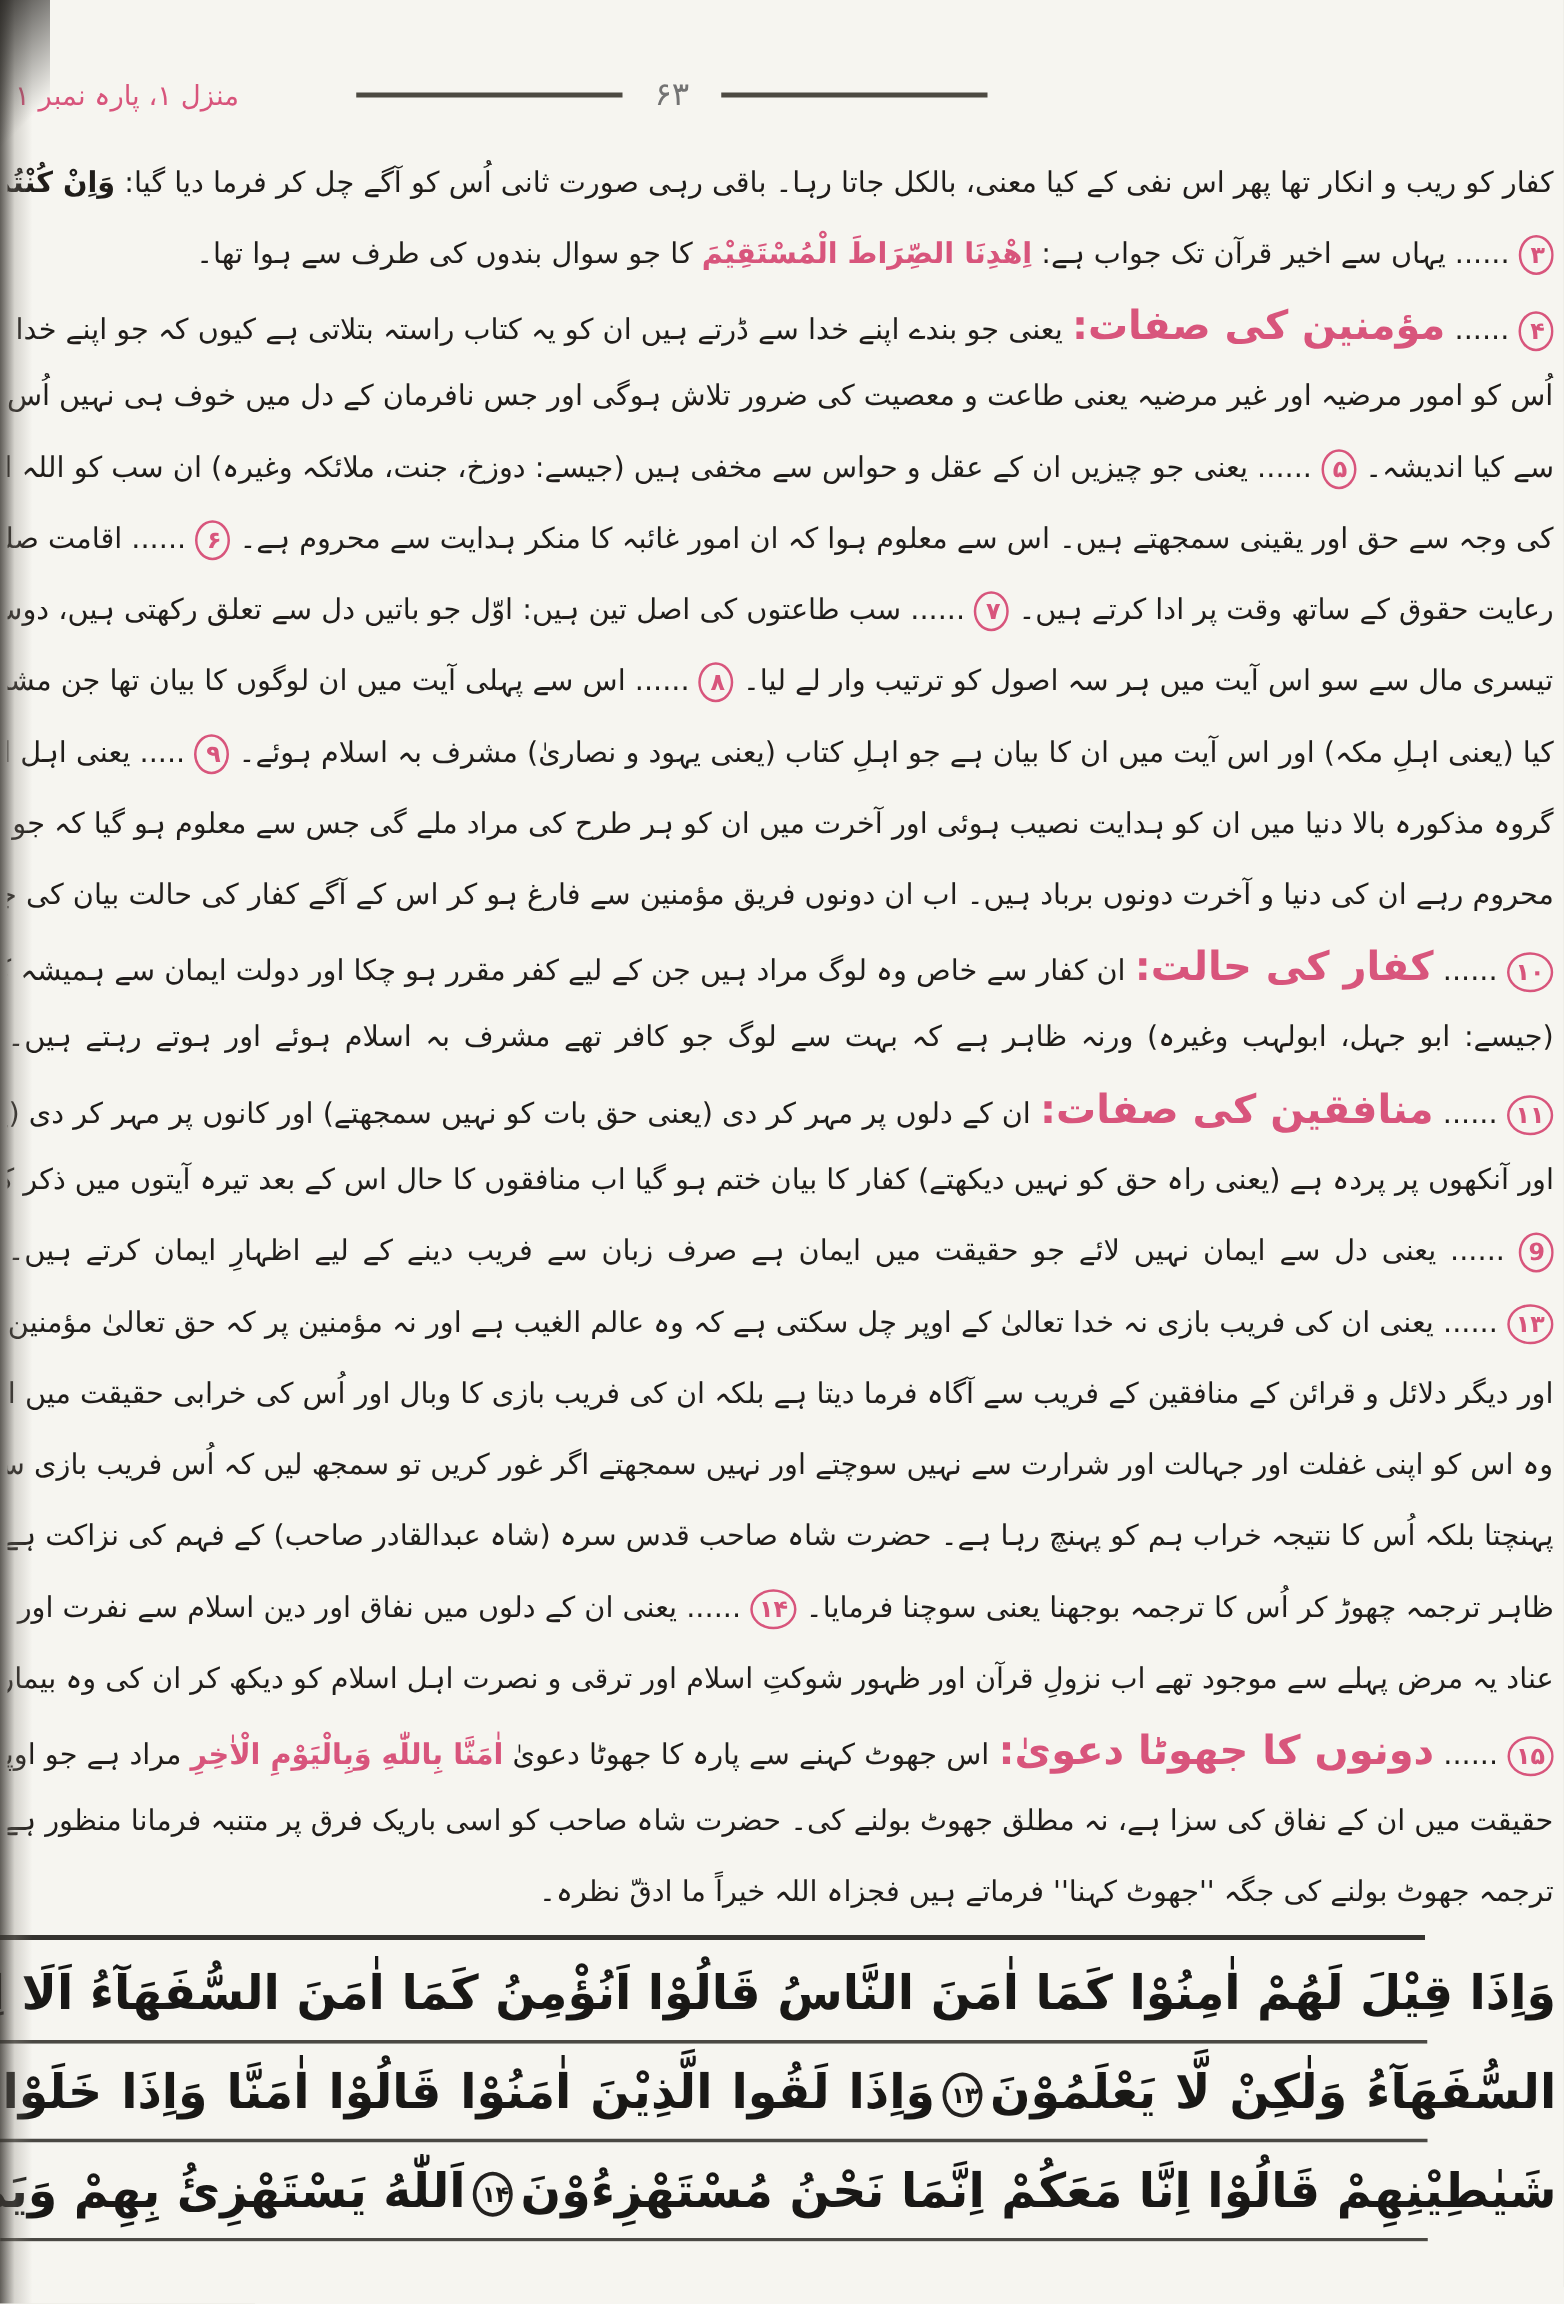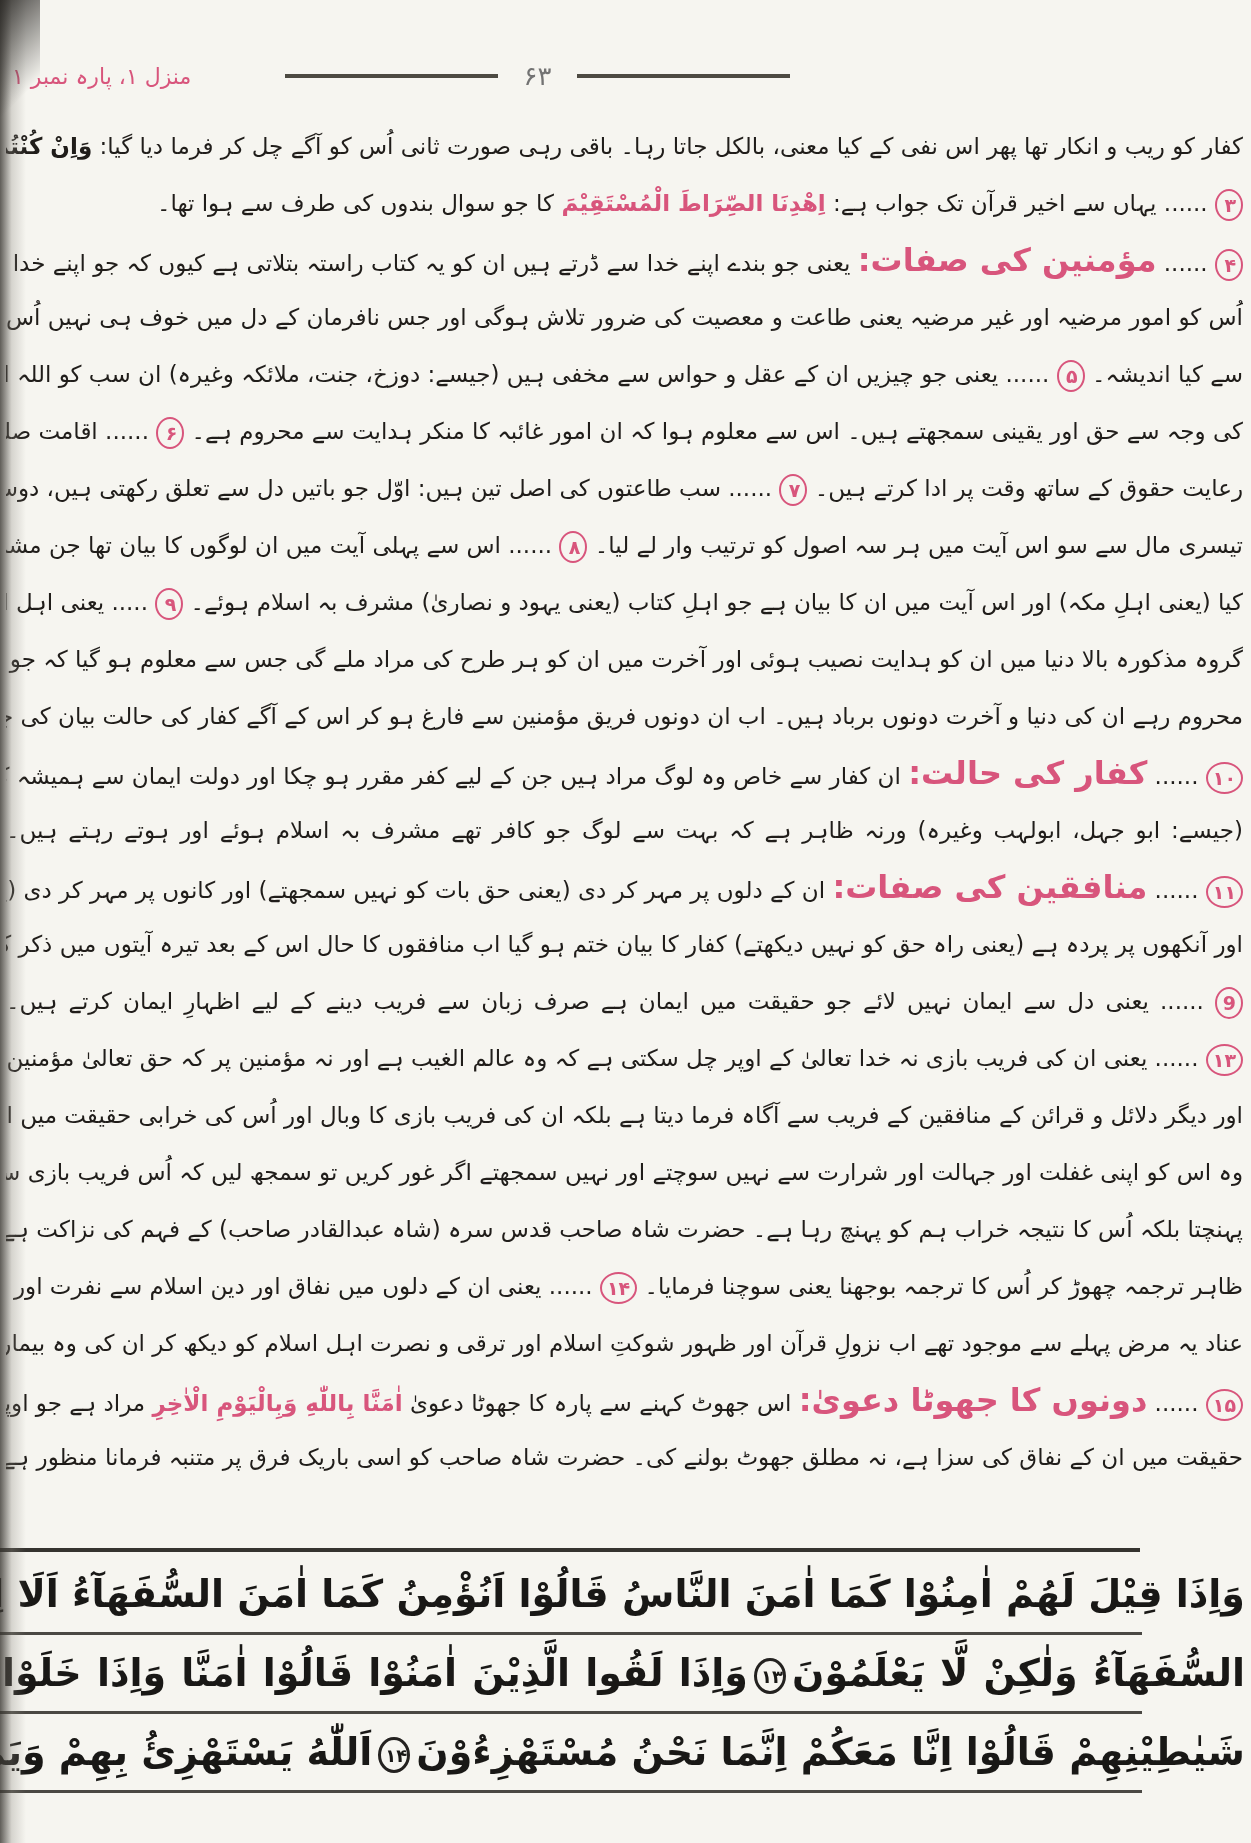--- a/index.html
+++ b/index.html
@@ -79,20 +79,21 @@
       <div class="tline"><span class="run">اور آنکھوں پر پردہ ہے (یعنی راہ حق کو نہیں دیکھتے) کفار کا بیان ختم ہو گیا اب منافقوں کا حال اس کے بعد تیرہ آیتوں میں ذکر کیا جاتا ہے</span></div>
       <div class="tline"><span class="badge">9</span><span class="run"> ...... یعنی دل سے ایمان نہیں لائے جو حقیقت میں ایمان ہے صرف زبان سے فریب دینے کے لیے اظہارِ ایمان کرتے ہیں۔</span></div>
       <div class="tline"><span class="badge">۱۳</span><span class="run"> ...... یعنی ان کی فریب بازی نہ خدا تعالیٰ کے اوپر چل سکتی ہے کہ وہ عالم الغیب ہے اور نہ مؤمنین پر کہ حق تعالیٰ مؤمنین کو بواسطہ پیغمبر</span></div>
       <div class="tline"><span class="run">اور دیگر دلائل و قرائن کے منافقین کے فریب سے آگاہ فرما دیتا ہے بلکہ ان کی فریب بازی کا وبال اور اُس کی خرابی حقیقت میں ان ہی کو پہنچتی</span></div>
       <div class="tline"><span class="run">وہ اس کو اپنی غفلت اور جہالت اور شرارت سے نہیں سوچتے اور نہیں سمجھتے اگر غور کریں تو سمجھ لیں کہ اُس فریب بازی سے مسلمانوں کو نقصان</span></div>
       <div class="tline"><span class="run">پہنچتا بلکہ اُس کا نتیجہ خراب ہم کو پہنچ رہا ہے۔ حضرت شاہ صاحب قدس سرہ (شاہ عبدالقادر صاحب) کے فہم کی نزاکت ہے کہ یہاں یہ</span></div>
       <div class="tline"><span class="run">ظاہر ترجمہ چھوڑ کر اُس کا ترجمہ بوجھنا یعنی سوچنا فرمایا۔ </span><span class="badge">۱۴</span><span class="run"> ...... یعنی ان کے دلوں میں نفاق اور دین اسلام سے نفرت اور مسلمانوں سے</span></div>
       <div class="tline"><span class="run">عناد یہ مرض پہلے سے موجود تھے اب نزولِ قرآن اور ظہور شوکتِ اسلام اور ترقی و نصرت اہل اسلام کو دیکھ کر ان کی وہ بیماری اور بڑھ گئی</span></div>
       <div class="tline"><span class="badge">۱۵</span><span class="run"> ...... </span><span class="heading-red">دونوں کا جھوٹا دعویٰ:</span><span class="run"> اس جھوٹ کہنے سے پارہ کا جھوٹا دعویٰ </span><span class="red">اٰمَنَّا بِاللّٰهِ وَبِالْيَوْمِ الْاٰخِرِ</span><span class="run"> مراد ہے جو اوپر گزر چکا۔ یعنی عذاب</span></div>
       <div class="tline"><span class="run">حقیقت میں ان کے نفاق کی سزا ہے، نہ مطلق جھوٹ بولنے کی۔ حضرت شاہ صاحب کو اسی باریک فرق پر متنبہ فرمانا منظور ہے جو یہاں</span></div>
+      <div class="tline short"><span class="run">ترجمہ جھوٹ بولنے کی جگہ ''جھوٹ کہنا'' فرماتے ہیں فجزاہ اللہ خیراً ما ادقّ نظرہ۔</span></div>
     </div>
 
   <div class="sep"></div>
 
   <div class="quran">
       <div class="qline"><span class="run">وَاِذَا قِيْلَ لَهُمْ اٰمِنُوْا كَمَا اٰمَنَ النَّاسُ قَالُوْا اَنُؤْمِنُ كَمَا اٰمَنَ السُّفَهَآءُ اَلَا اِنَّهُمْ</span></div>
       <div class="qline"><span class="run">السُّفَهَآءُ وَلٰكِنْ لَّا يَعْلَمُوْنَ</span><span class="vbadge">۱۳</span><span class="run">وَاِذَا لَقُوا الَّذِيْنَ اٰمَنُوْا قَالُوْا اٰمَنَّا وَاِذَا خَلَوْا</span></div>
       <div class="qline"><span class="run">شَيٰطِيْنِهِمْ قَالُوْا اِنَّا مَعَكُمْ اِنَّمَا نَحْنُ مُسْتَهْزِءُوْنَ</span><span class="vbadge">۱۴</span><span class="run">اَللّٰهُ يَسْتَهْزِئُ بِهِمْ وَيَمُدُّهُمْ</span></div>
     </div>
 </div>

